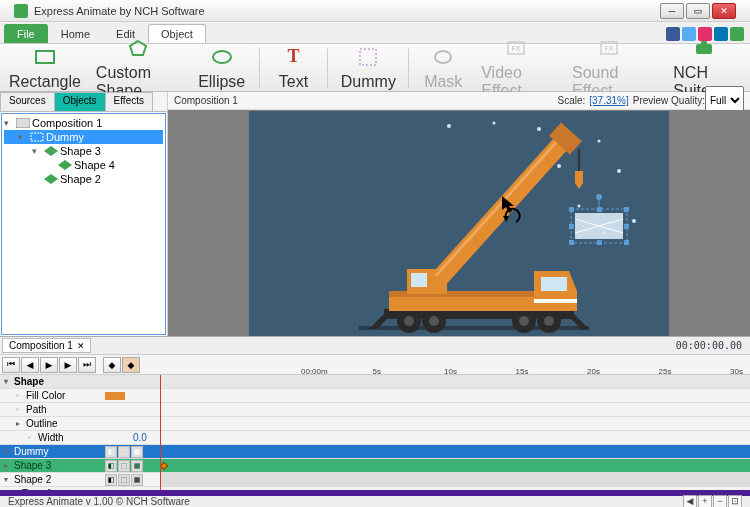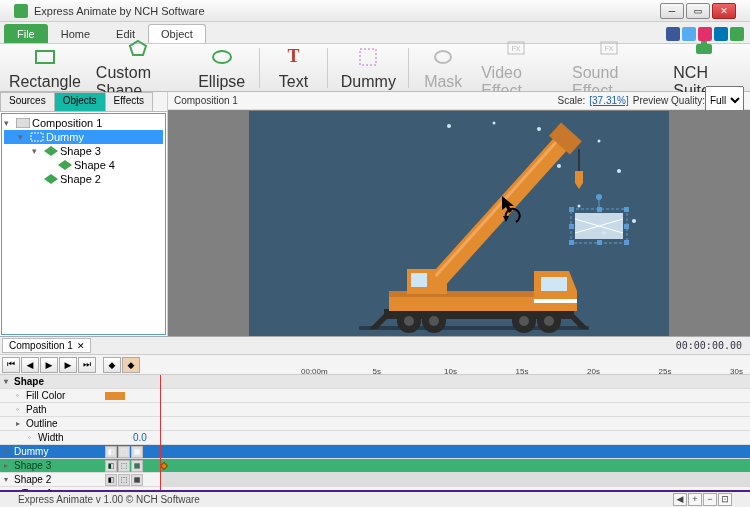--- a/index.html
+++ b/index.html
@@ -75,21 +75,21 @@
 .track-row.header { background: #e6e6e6; font-weight: bold; }
 .track-row.blue .track-lane, .track-row.blue { background: #2277cc; color: #fff; }
 .track-row.green .track-lane, .track-row.green { background: #3bb273; color: #042; }
 .track-row.gray .track-lane { background: #ddd; }
 .playhead { position: absolute; left: 160px; top: 0; bottom: 0; width: 1px; background: #d33; z-index: 5; }
 .keyframe-dot { position: absolute; width: 6px; height: 6px; background: #d80; border: 1px solid #840; transform: rotate(45deg); top: 4px; }
 .val { color: #1a5fb4; padding-left: 28px; }
 .fill-swatch { width: 20px; height: 8px; background: #e28b2f; display: inline-block; }
 
 
-.statusbar { height: 16px; background: #eee; border-top: 2px solid #4c1d95; display: flex; align-items: center; padding: 0 18px; font-size: 10px; color: #444; }
+.statusbar { height: 16px; background: #eee; border-top: 6px solid #4c1d95; display: flex; align-items: center; padding: 0 8px; font-size: 10px; color: #444; }
 .statusbar .spacer { flex: 1; }
 .zoom-ctrls { display: flex; gap: 1px; }
 .zoom-btn { width: 14px; height: 13px; border: 1px solid #aaa; background: #f7f7f7; font-size: 9px; display: flex; align-items: center; justify-content: center; cursor: pointer; }
 
 svg { display: block; }
 </style>
 </head>
 <body>
 
 <div class="titlebar">

